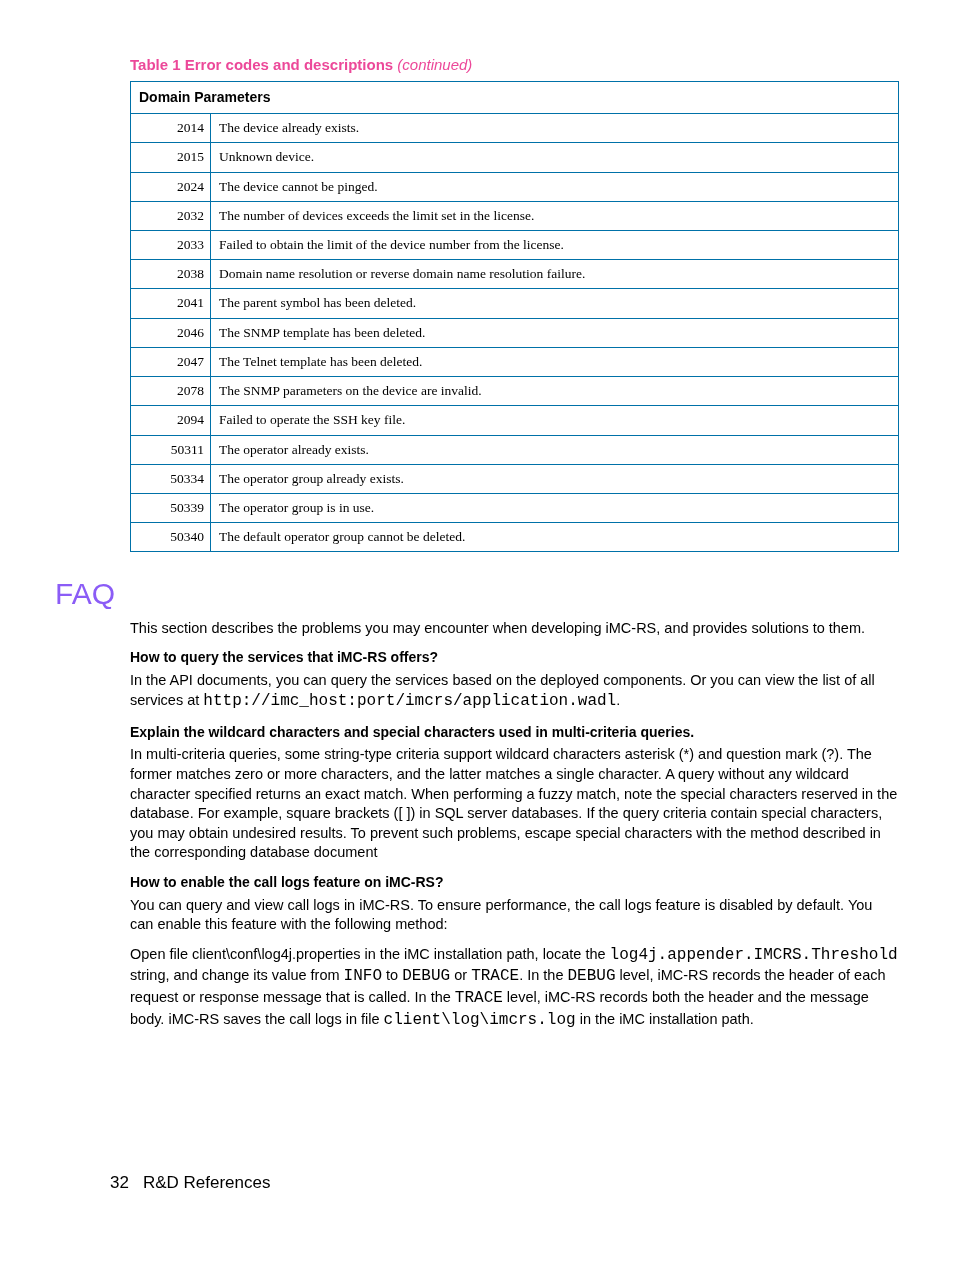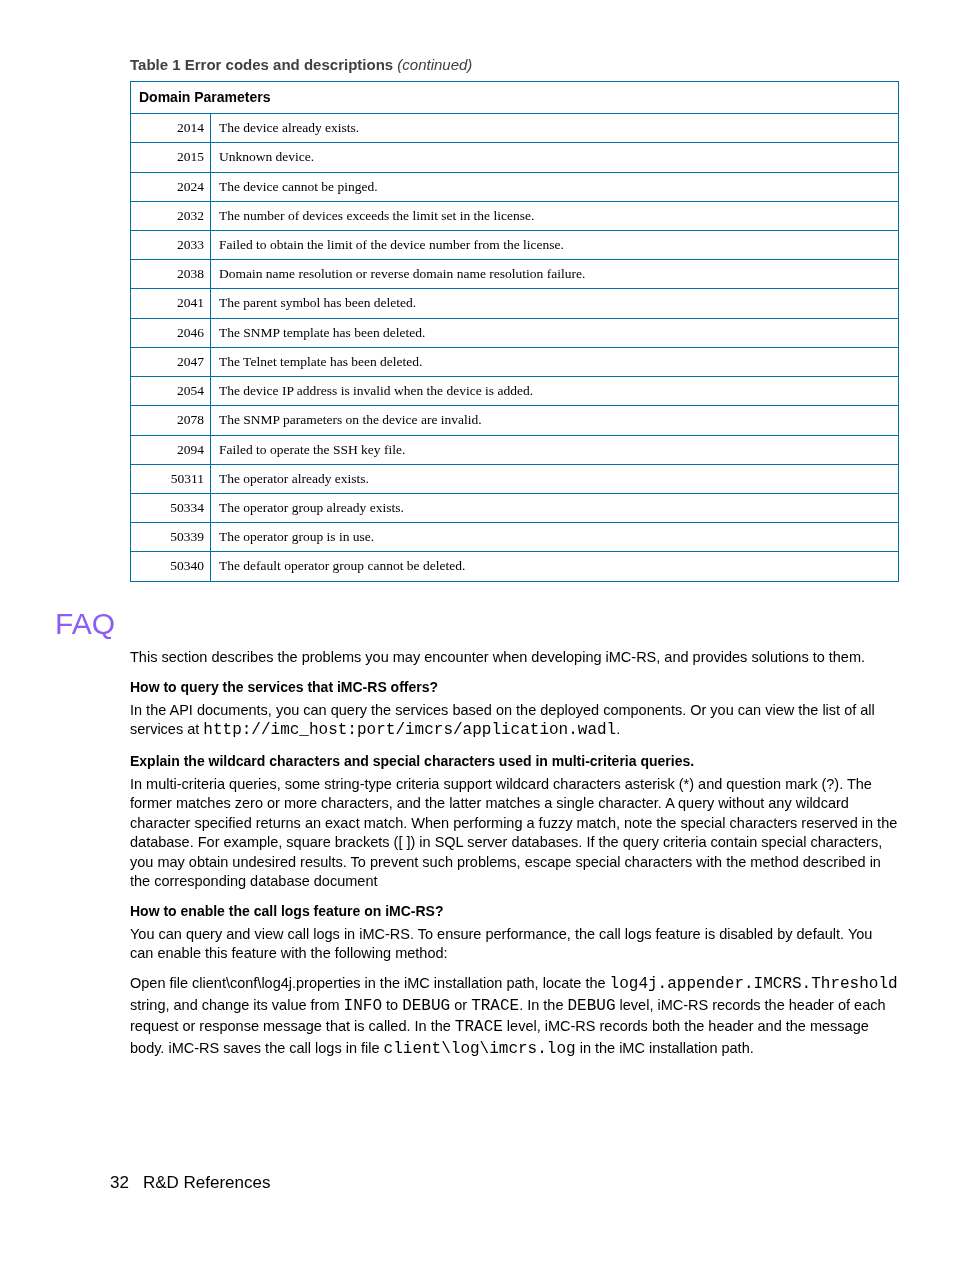--- a/index.html
+++ b/index.html
@@ -11,21 +11,21 @@
     padding: 55px 55px 40px 55px;
     width: 954px;
     box-sizing: border-box;
     line-height: 1.35;
   }
   .content-wrap {
     margin-left: 75px;
   }
   .table-caption {
     font-weight: bold;
-    color: #404040;
+    color: #ec4899;
     margin-bottom: 6px;
     font-size: 15px;
   }
   .table-caption .cont {
     font-weight: normal;
     font-style: italic;
   }
   table.error-table {
     border-collapse: collapse;
     width: 100%;
@@ -134,24 +134,20 @@
           </tr>
           <tr>
             <td class="code">2046</td>
             <td class="desc">The SNMP template has been deleted.</td>
           </tr>
           <tr>
             <td class="code">2047</td>
             <td class="desc">The Telnet template has been deleted.</td>
           </tr>
           <tr>
-            <td class="code">2054</td>
-            <td class="desc">The device IP address is invalid when the device is added.</td>
-          </tr>
-          <tr>
             <td class="code">2078</td>
             <td class="desc">The SNMP parameters on the device are invalid.</td>
           </tr>
           <tr>
             <td class="code">2094</td>
             <td class="desc">Failed to operate the SSH key file.</td>
           </tr>
           <tr>
             <td class="code">50311</td>
             <td class="desc">The operator already exists.</td>

